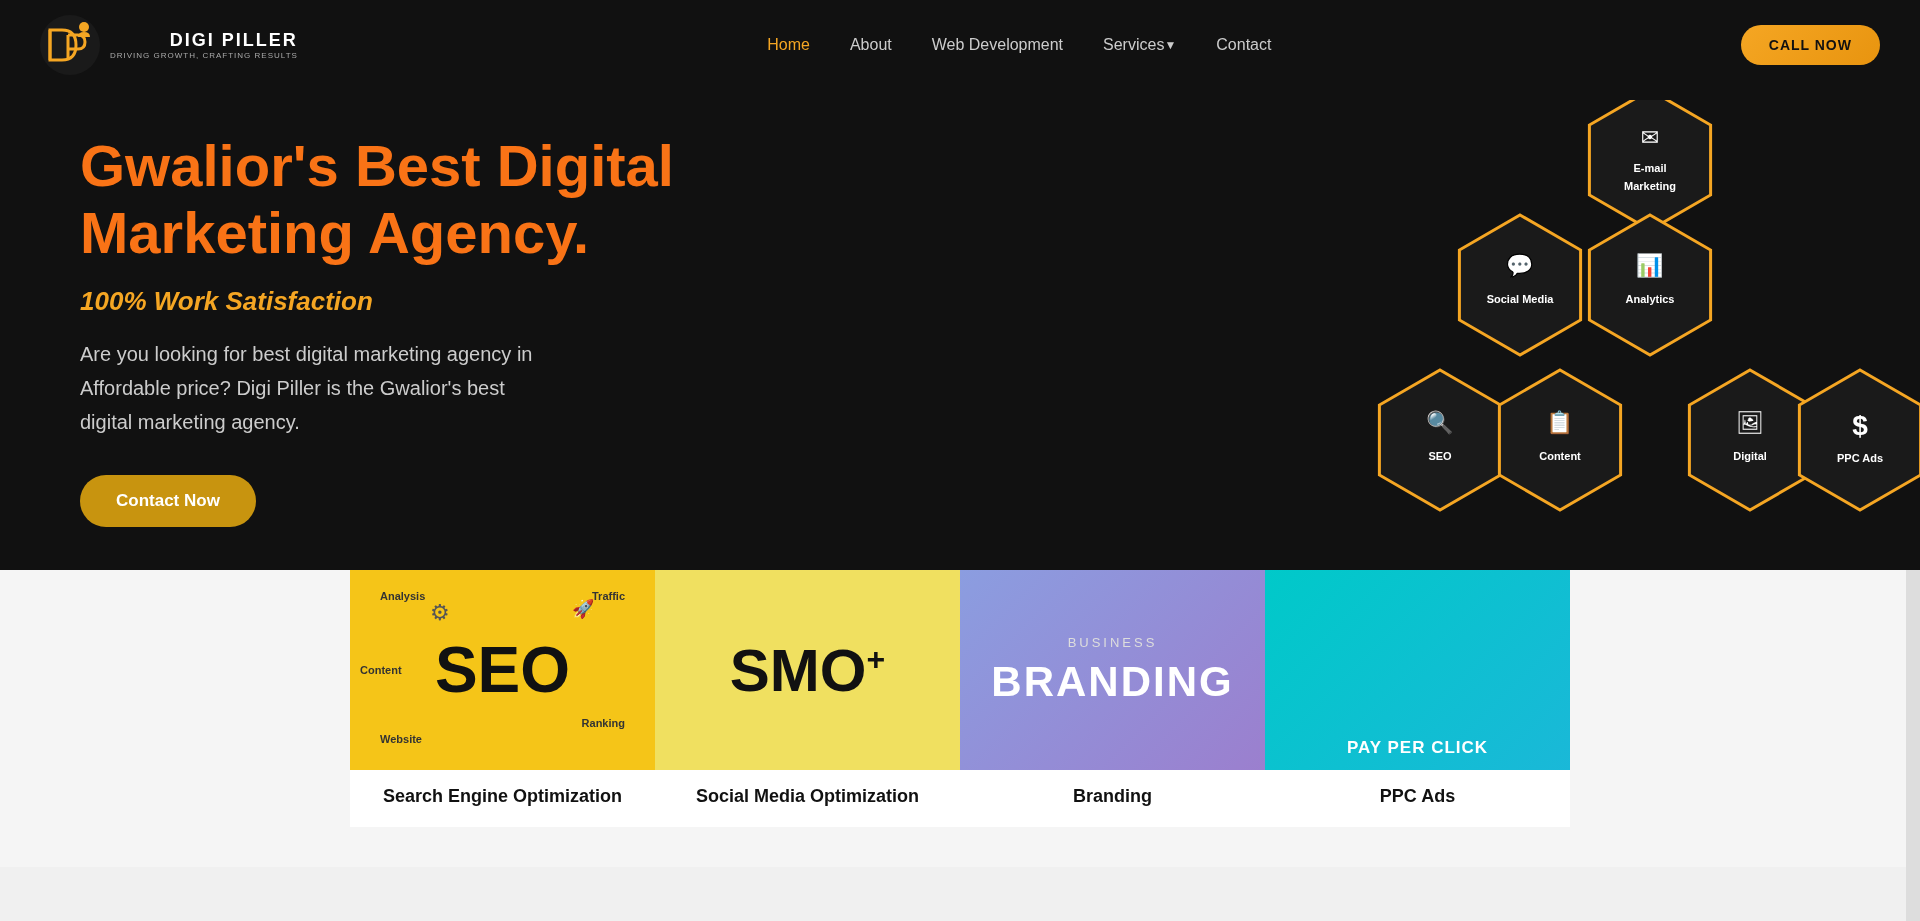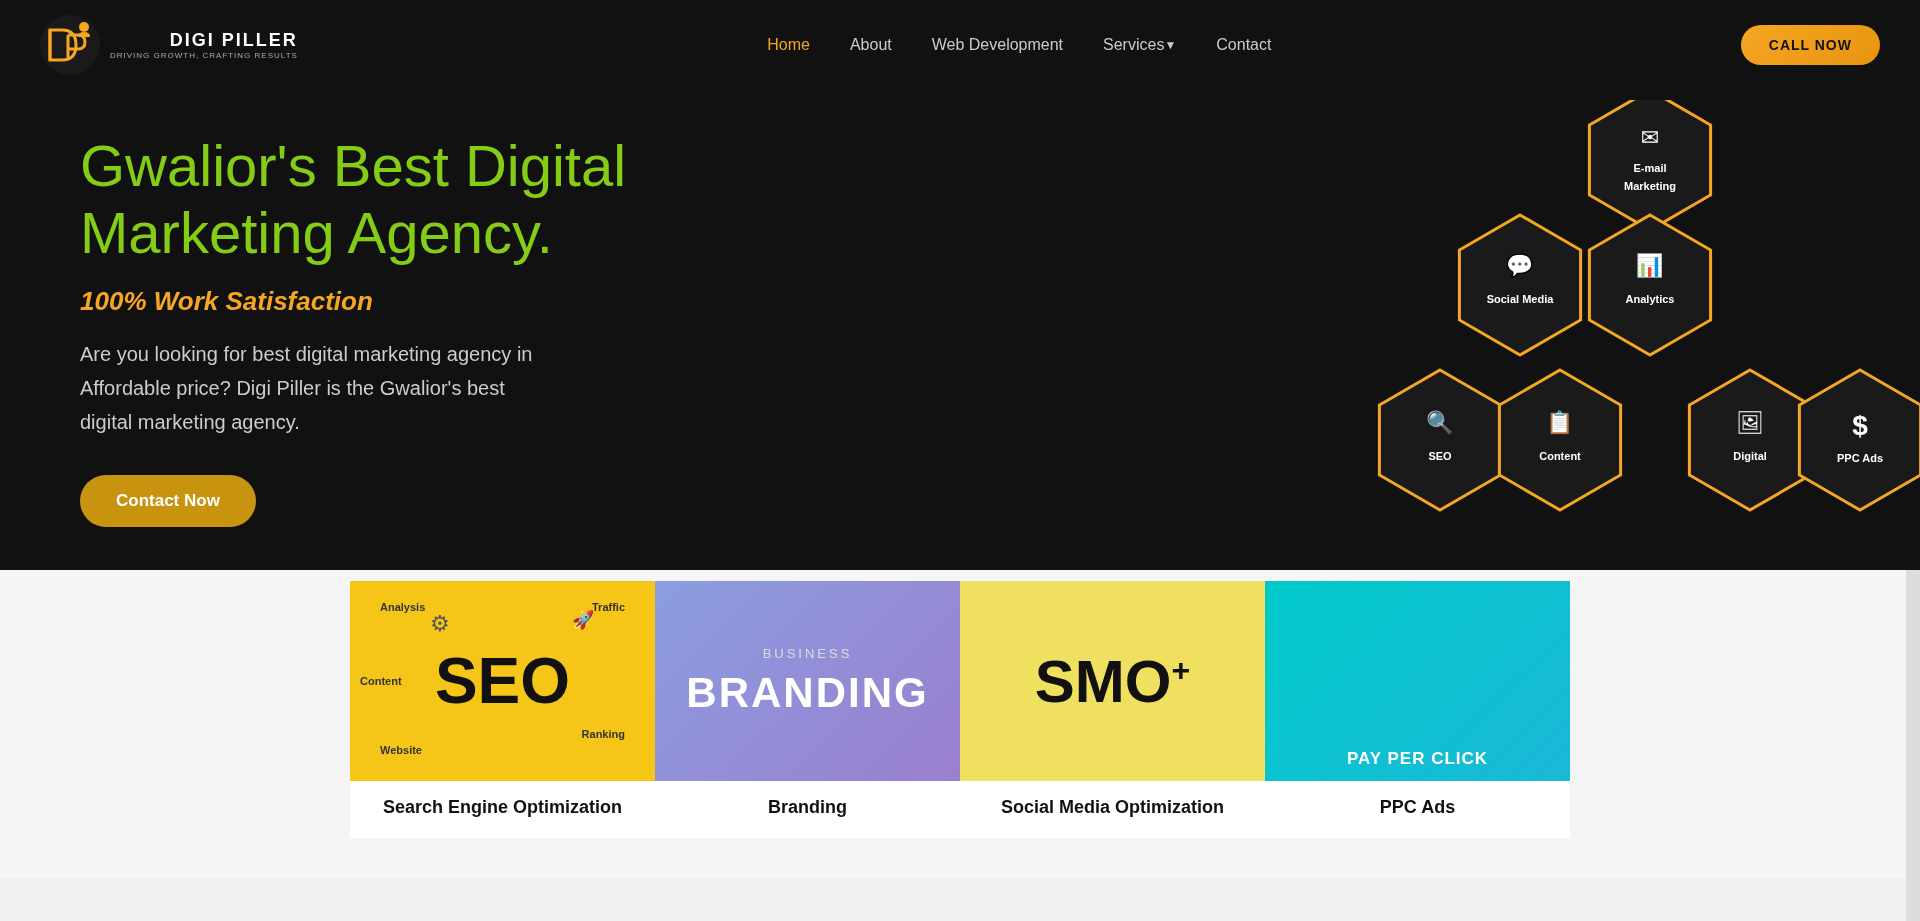--- a/index.html
+++ b/index.html
@@ -88,23 +88,23 @@
       position: relative;
       overflow: hidden;
       padding: 40px 80px;
     }
     .hero-content {
       flex: 1;
       z-index: 2;
       max-width: 600px;
     }
     .hero-title {
-      color: #84cc16;
+      color: #f97316;
       font-size: 58px;
-      font-weight: normal;
+      font-weight: bold;
       line-height: 1.15;
       margin-bottom: 20px;
     }
     .hero-subtitle {
       color: #f5a623;
       font-size: 26px;
       font-weight: bold;
       margin-bottom: 20px;
       font-style: italic;
     }
@@ -135,21 +135,20 @@
       justify-content: center;
       overflow: hidden;
     }
     .service-card {
       background: #fff;
       width: 305px;
       display: flex;
       flex-direction: column;
       align-items: center;
       padding-bottom: 20px;
-      margin-top: 11px;
     }
     .service-card-img {
       width: 100%;
       height: 200px;
       object-fit: cover;
       display: flex;
       align-items: center;
       justify-content: center;
       position: relative;
       overflow: hidden;
@@ -448,39 +447,39 @@
         <span class="seo-icon gear-icon-seo">⚙</span>
 
         <span class="seo-icon rocket-icon-seo">🚀</span>
         <span class="seo-big-text">SEO</span>
       </div>
     </div>
     <h3 class="service-title">Search Engine Optimization</h3>
   </div>
 
   <div class="service-card">
+    <div class="service-card-img smo-bg">
+      <div class="smo-card-inner">
+        <span class="smo-big-text">SMO<span class="smo-plus">+</span></span>
+      </div>
+    </div>
+    <h3 class="service-title">Social Media Optimization</h3>
+  </div>
+
+  <div class="service-card">
     <div class="service-card-img branding-bg">
       <div class="branding-card-inner">
         <span class="branding-business-text">BUSINESS</span>
         <span class="branding-big-text">BRANDING</span>
       </div>
     </div>
     <h3 class="service-title">Branding</h3>
   </div>
 
   <div class="service-card">
-    <div class="service-card-img smo-bg">
-      <div class="smo-card-inner">
-        <span class="smo-big-text">SMO<span class="smo-plus">+</span></span>
-      </div>
-    </div>
-    <h3 class="service-title">Social Media Optimization</h3>
-  </div>
-
-  <div class="service-card">
     <div class="service-card-img ppc-bg">
       <div class="ppc-card-inner">
         <span class="ppc-label">PAY PER CLICK</span>
       </div>
     </div>
     <h3 class="service-title">PPC Ads</h3>
   </div>
 
 </section>
 

